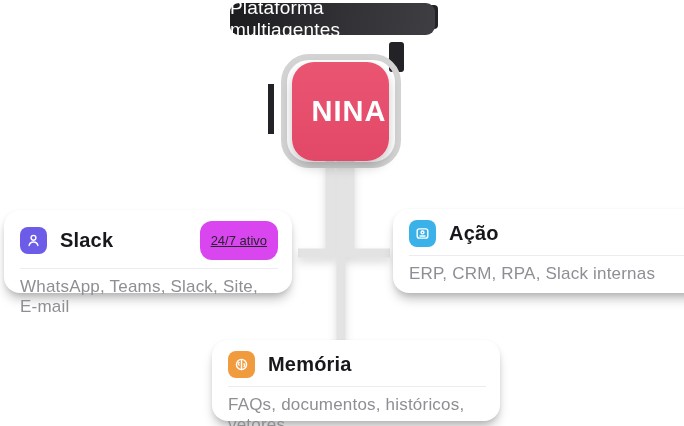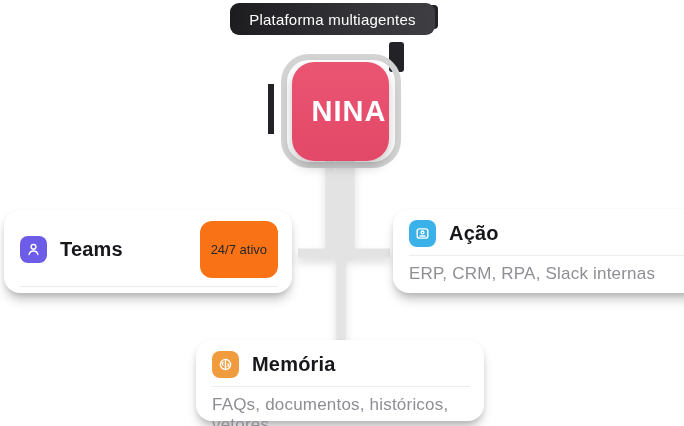--- a/index.html
+++ b/index.html
@@ -6,21 +6,21 @@
   .stage{
     position:relative;width:684px;height:426px;background:#ffffff;
     font-family:"Liberation Sans",sans-serif;overflow:hidden;
   }
 
   
   .top-pill{
     position:absolute;left:230px;top:3px;width:205px;height:32px;
     background:linear-gradient(100deg,#1c1c1f 0%,#313136 55%,#3e3e43 100%);
     border-radius:9px;display:flex;align-items:center;justify-content:center;
-    color:#ffffff;font-size:15px;font-weight:500;letter-spacing:.2px;z-index:5;
+    color:#ffffff;font-size:19px;font-weight:500;letter-spacing:.2px;z-index:5;
   }
 
   
   .artifact{position:absolute;background:#232327;z-index:2;}
   .art-pill{left:424px;top:5px;width:14px;height:24px;border-radius:4px;z-index:4;}
   .art-frame-tr{left:389px;top:42px;width:15px;height:30px;border-radius:3px;}
   .art-frame-l{left:268px;top:84px;width:6px;height:50px;}
 
   
   .nina-frame{
@@ -40,33 +40,33 @@
     filter:drop-shadow(0 5px 4px rgba(0,0,0,.14));}
 
   
   .card{
     position:absolute;background:#ffffff;border-radius:16px;z-index:4;
     box-shadow:0 8px 12px -3px rgba(0,0,0,.28),0 2px 5px rgba(0,0,0,.08);
     box-sizing:border-box;
   }
   .card-canais{left:4px;top:210px;width:288px;height:83px;}
   .card-acao{left:393px;top:209px;width:340px;height:84px;}
-  .card-memoria{left:196px;top:340px;width:288px;height:81px;}
+  .card-memoria{left:212px;top:340px;width:288px;height:81px;}
 
   .card-head{display:flex;align-items:center;padding:11px 14px 8px 16px;}
   .chip{width:27px;height:27px;border-radius:8px;display:flex;align-items:center;
         justify-content:center;flex:0 0 auto;}
   .chip svg{display:block;}
   .chip-canais{background:#6d5ce8;}
   .chip-acao{background:#3ab2e9;}
   .chip-memoria{background:#f09c3e;}
   .card-title{margin-left:13px;font-size:20px;font-weight:600;color:#17171c;letter-spacing:.2px;}
   .badge{
-    margin-left:auto;background:#f97316;border-radius:12px;padding:21px 11px;
-    font-size:13px;color:#26262b;white-space:nowrap;
+    margin-left:auto;background:#d946ef;border-radius:12px;padding:12px 11px;
+    font-size:13px;color:#26262b;white-space:nowrap;text-decoration:underline;
   }
   .divider{height:1px;background:#ececf0;margin:0 14px 0 16px;}
   .card-body{padding:8px 16px 0;font-size:17px;color:#8e8e95;letter-spacing:.2px;}
 </style>
 </head>
 <body>
 
 <div class="stage">
 
   <div class="artifact art-pill"></div>
@@ -89,24 +89,25 @@
   </div>
 
   <div class="card card-canais">
     <div class="card-head">
       <div class="chip chip-canais">
         <svg width="17" height="17" viewBox="0 0 24 24" fill="none" stroke="#ffffff" stroke-width="2" stroke-linecap="round" stroke-linejoin="round">
           <circle cx="12" cy="8.2" r="3.4"></circle>
           <path d="M5.8 19c.7-3.4 3.3-5 6.2-5s5.5 1.6 6.2 5"></path>
         </svg>
       </div>
-      <div class="card-title">Teams</div>
+      <div class="card-title">Slack</div>
       <div class="badge">24/7 ativo</div>
     </div>
     <div class="divider"></div>
+    <div class="card-body">WhatsApp, Teams, Slack, Site, E-mail</div>
   </div>
 
   <div class="card card-acao">
     <div class="card-head">
       <div class="chip chip-acao">
         <svg width="17" height="17" viewBox="0 0 24 24" fill="none" stroke="#ffffff" stroke-width="2" stroke-linecap="round" stroke-linejoin="round">
           <rect x="4.5" y="5.5" width="15" height="13" rx="3"></rect>
           <circle cx="12" cy="10.5" r="2"></circle>
           <path d="M8.5 15.5h7"></path>
         </svg>

